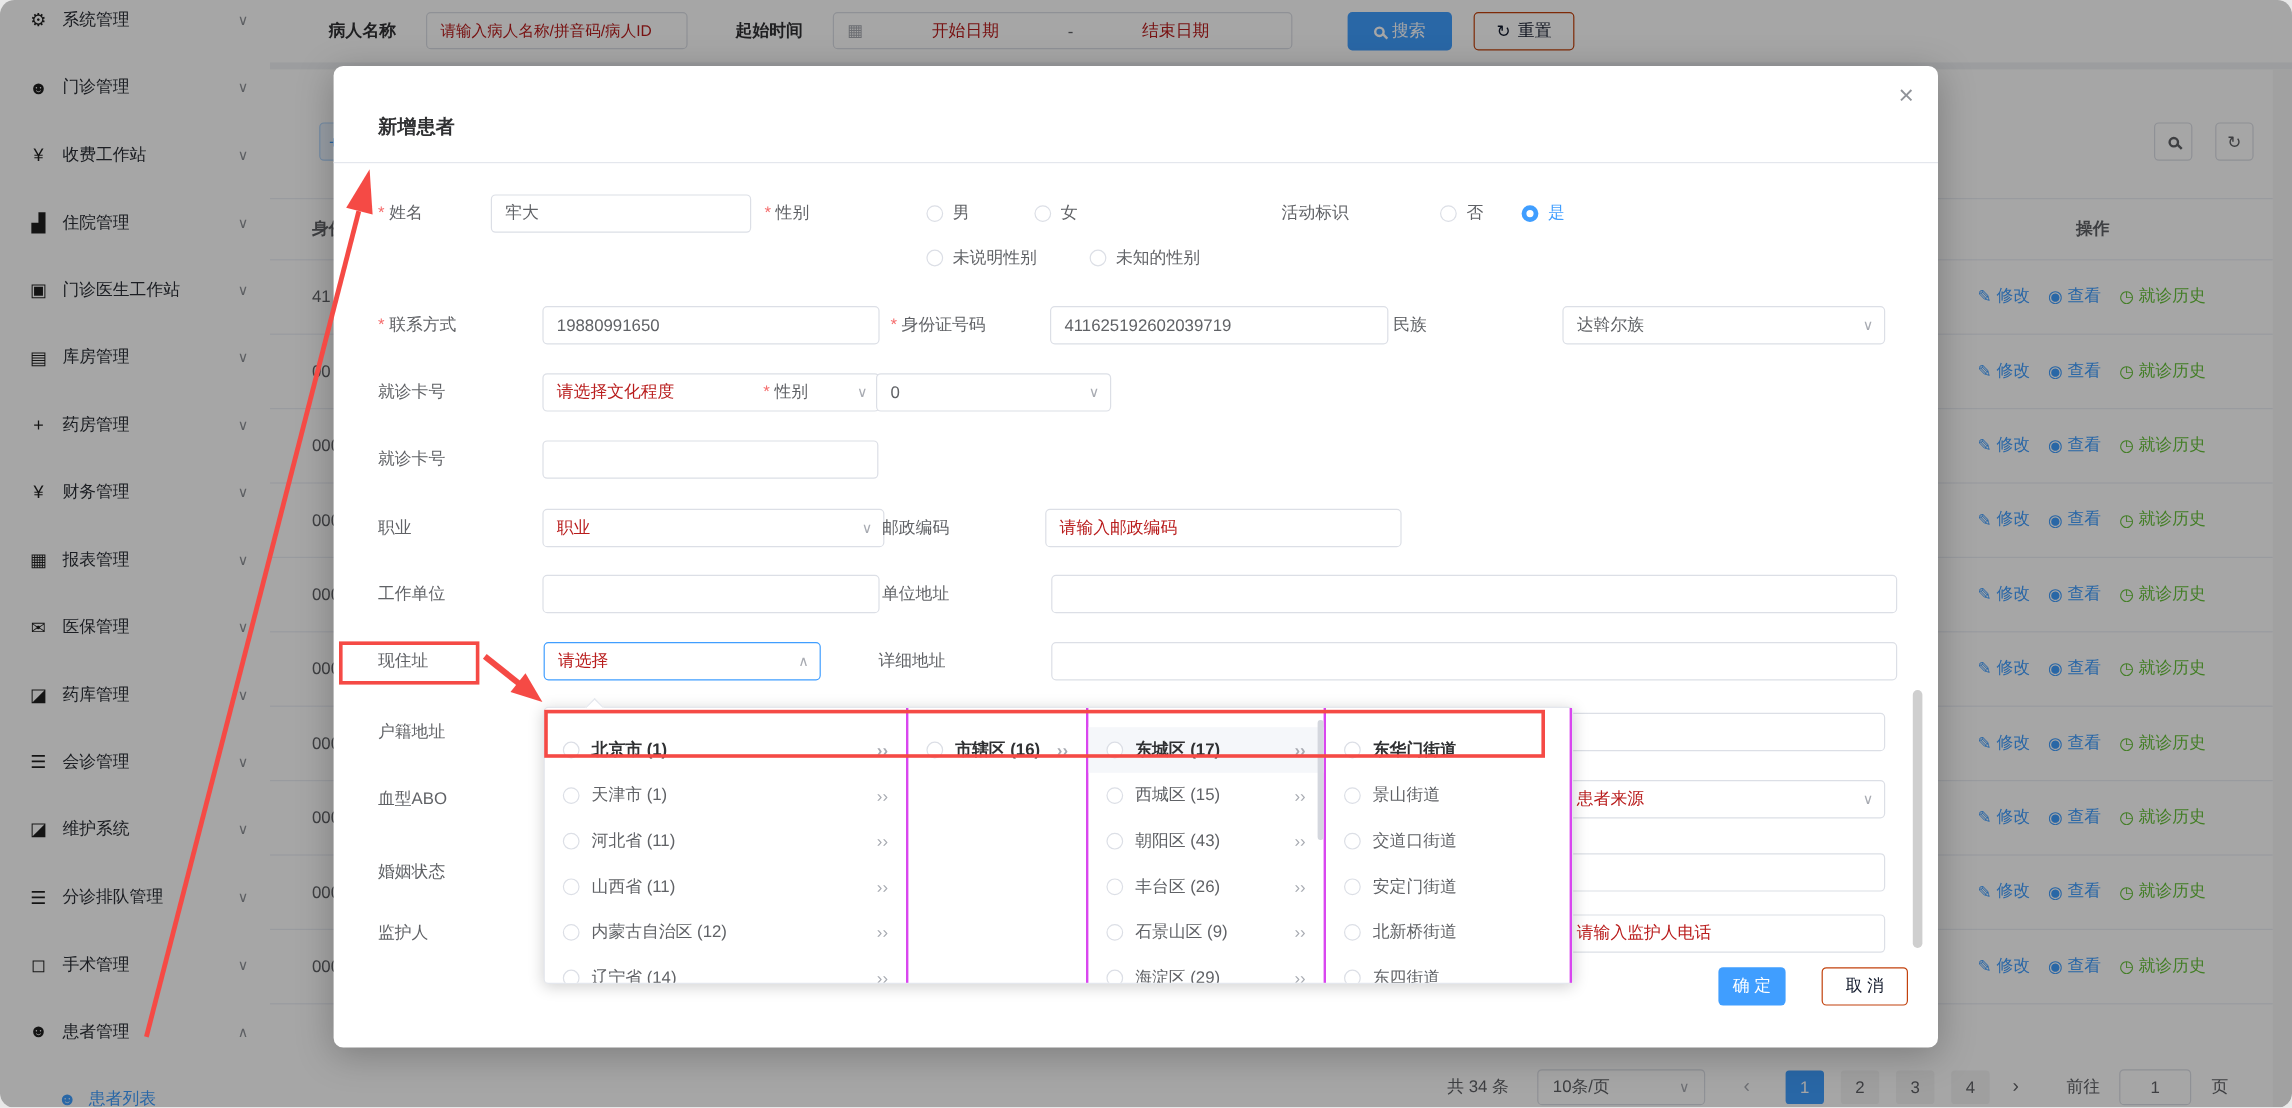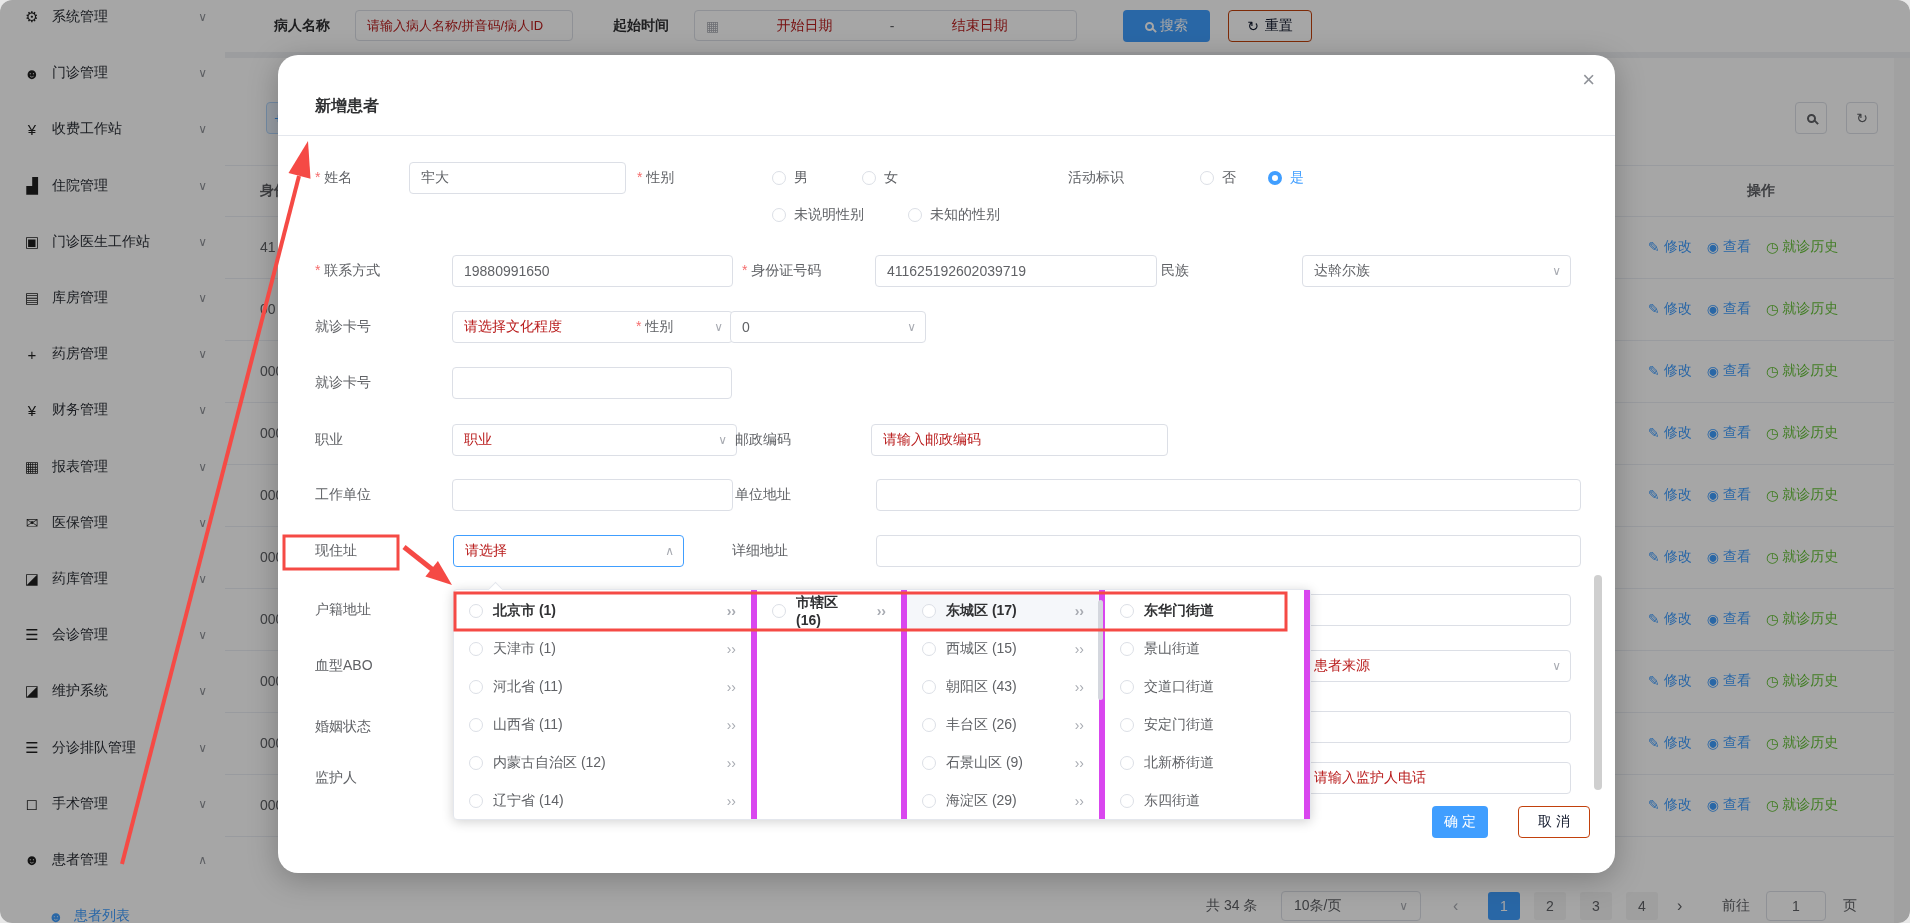--- a/index.html
+++ b/index.html
@@ -44,21 +44,21 @@
   [data-name="chevron-left-icon"]::before{content:"‹";}
   [data-name="chevron-right-icon"]::before{content:"›";}
 
   .add-btn{position:absolute;left:41px;top:44px;width:92px;padding-left:7px;justify-content:flex-start;
            background:#ecf5ff;border:1px solid #b3d8ff;color:#409eff;}
   .tool-icon-btn{position:absolute;top:44px;width:32px;height:32px;border:1px solid #dcdfe6;border-radius:4px;
                  display:flex;align-items:center;justify-content:center;color:#606266;background:#fff;cursor:pointer;}
 
   .thead{position:absolute;left:0;right:16px;top:107px;height:52px;border-top:1px solid #ebeef5;border-bottom:1px solid #ebeef5;}
   .th-id{position:absolute;left:35px;top:16px;font-weight:700;color:#606266;white-space:nowrap;}
-  .th-op{position:absolute;left:1505px;top:16px;font-weight:700;color:#606266;margin-left:17px;}
+  .th-op{position:absolute;left:1505px;top:16px;font-weight:700;color:#606266;}
   .rows{position:absolute;left:0;right:16px;top:159px;}
   .trow{position:relative;height:62px;border-bottom:1px solid #ebeef5;}
   .td-id{position:absolute;left:35px;top:22px;color:#606266;white-space:nowrap;}
   .td-actions{position:absolute;left:1423px;top:21px;display:flex;gap:15px;white-space:nowrap;}
   .act{display:flex;align-items:center;gap:4px;cursor:pointer;font-size:14px;}
   .act.blue{color:#409eff;}
   .act.green{color:#67c23a;}
 
   .pagination{position:absolute;left:0;right:0;top:832px;height:32px;color:#606266;}
   .pg-total{position:absolute;left:981px;top:7px;}
@@ -71,21 +71,21 @@
   .page-tile.active{background:#409eff;color:#fff;}
   .pg-next{position:absolute;left:1452px;top:7px;color:#606266;font-size:16px;cursor:pointer;}
   .pg-goto-label{position:absolute;left:1497px;top:7px;}
   .pg-goto{position:absolute;left:1541px;top:1px;width:60px;height:30px;border:1px solid #dcdfe6;border-radius:4px;
            display:flex;align-items:center;justify-content:center;background:#fff;}
   .pg-unit{position:absolute;left:1618px;top:7px;}
   .page-scroll{position:absolute;right:0;top:0;bottom:0;width:16px;background:#f7f7f7;}
 
   
   .overlay{position:absolute;inset:0;background:rgba(0,0,0,0.35);z-index:40;}
-  .modal{position:absolute;left:278px;top:55px;width:1337px;height:818px;background:#fff;border-radius:20px;
+  .modal{position:absolute;left:278px;top:55px;width:1337px;height:818px;background:#fff;border-radius:8px;
          box-shadow:0 6px 30px rgba(0,0,0,.25);z-index:50;}
   .m-title{position:absolute;left:37px;top:41px;font-size:16px;font-weight:700;color:#303133;}
   .m-close{position:absolute;right:20px;top:12px;font-size:22px;color:#909399;cursor:pointer;}
   .m-divider{position:absolute;left:0;right:0;top:80px;border-bottom:1px solid #e4e7ed;}
   .f-row{position:absolute;left:0;right:0;height:32px;}
   .f-label{position:absolute;top:7px;font-size:14px;color:#606266;white-space:nowrap;}
   .req::before{content:"* ";color:#f56c6c;}
   .box{position:absolute;top:0;height:32px;border:1px solid #dcdfe6;border-radius:4px;background:#fff;
        display:flex;align-items:center;padding:0 11px;font-size:14px;color:#606266;}
   .box .chev{position:absolute;right:9px;color:#a8abb2;font-size:12px;}
@@ -93,21 +93,21 @@
   .radio{position:absolute;top:7px;display:flex;align-items:center;gap:8px;color:#606266;font-size:14px;cursor:pointer;white-space:nowrap;}
   .rc{width:14px;height:14px;border:1px solid #dcdfe6;border-radius:50%;background:#fff;flex:none;}
   .radio.checked .rc{border:4px solid #409eff;}
   .radio.checked{color:#409eff;}
 
   
   .cascade{position:absolute;left:175px;top:534px;width:858px;height:231px;background:#fff;border:1px solid #e4e7ed;
            border-radius:4px;box-shadow:0 2px 12px rgba(0,0,0,.18);display:flex;z-index:5;}
   .cascade::before{content:"";position:absolute;top:-6px;left:36px;width:10px;height:10px;background:#fff;
                    border-left:1px solid #e4e7ed;border-top:1px solid #e4e7ed;transform:rotate(45deg);}
-  .cas-col{border-right:6px solid #d946ef;padding:2px 0;overflow:hidden;}
+  .cas-col{border-right:2px solid #d946ef;padding:16px 0;overflow:hidden;}
   .cas-col:last-child{border-right:none;}
   .cas-c1{width:303px;} .cas-c2{width:150px;} .cas-c3{width:198px;} .cas-c4{flex:1;}
   .cas-item{display:flex;align-items:center;height:38px;padding:0 15px;gap:10px;font-size:14px;color:#606266;cursor:pointer;}
   .cas-item .arrow{margin-left:auto;color:#a8abb2;display:none;font-size:14px;}
   .cas-item.has-arrow .arrow{display:block;}
   .cas-item.active{font-weight:700;color:#303133;}
   .cas-item.hl{background:#f5f7fa;}
   .cas-scroll{position:absolute;left:644px;top:10px;width:5px;height:100px;background:#d4d7de;border-radius:3px;}
   .m-scroll{position:absolute;right:13px;top:520px;width:8px;height:215px;background:#cfcfcf;border-radius:4px;}
 

